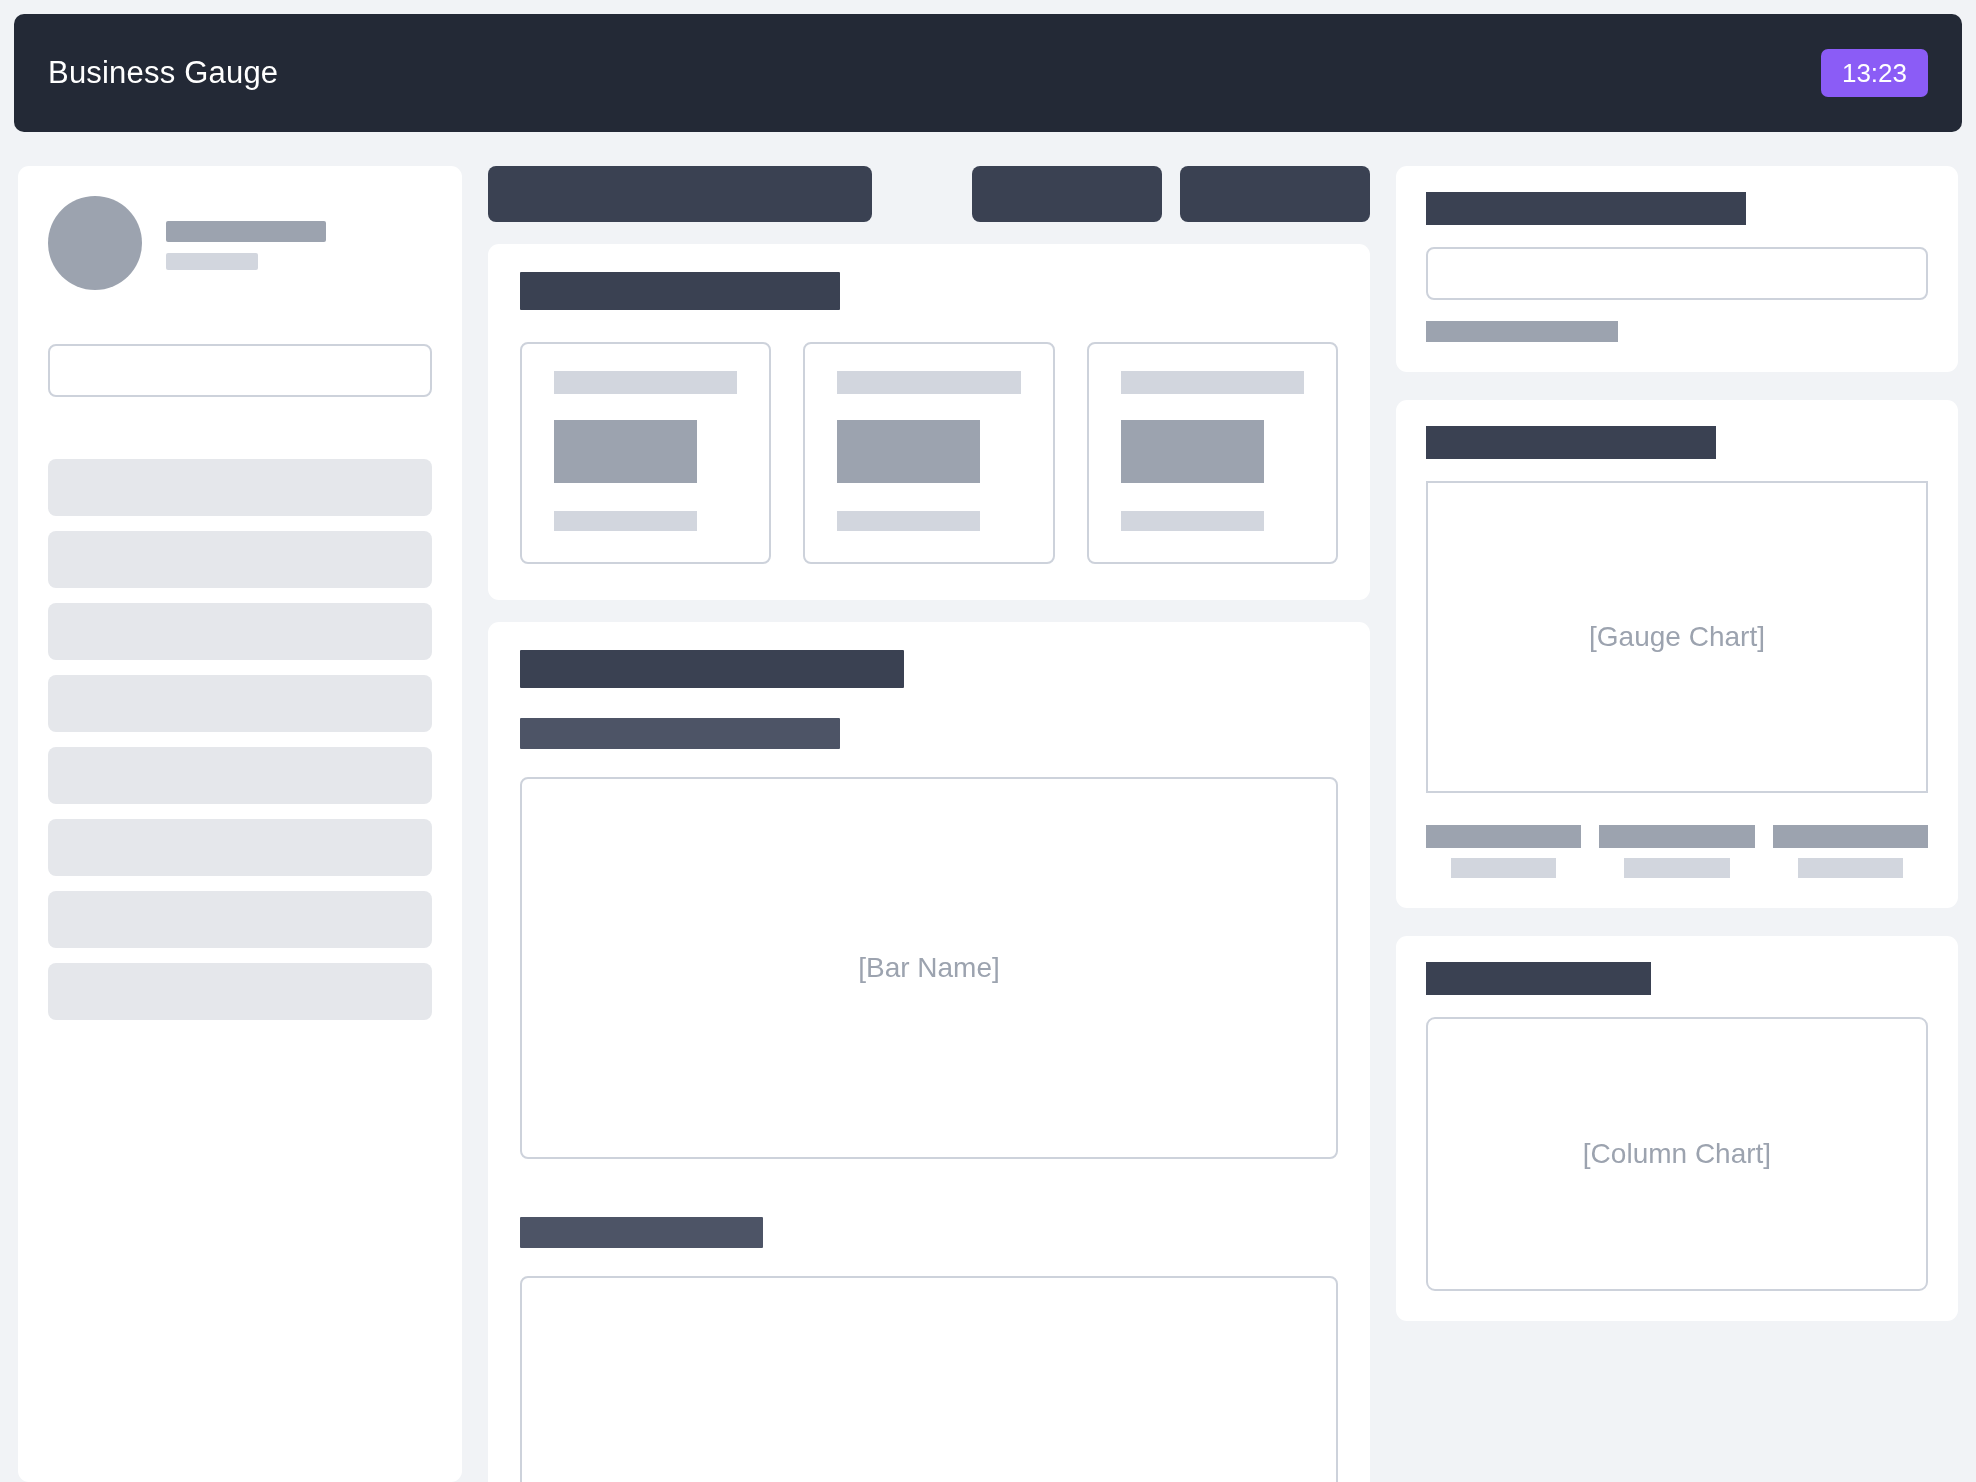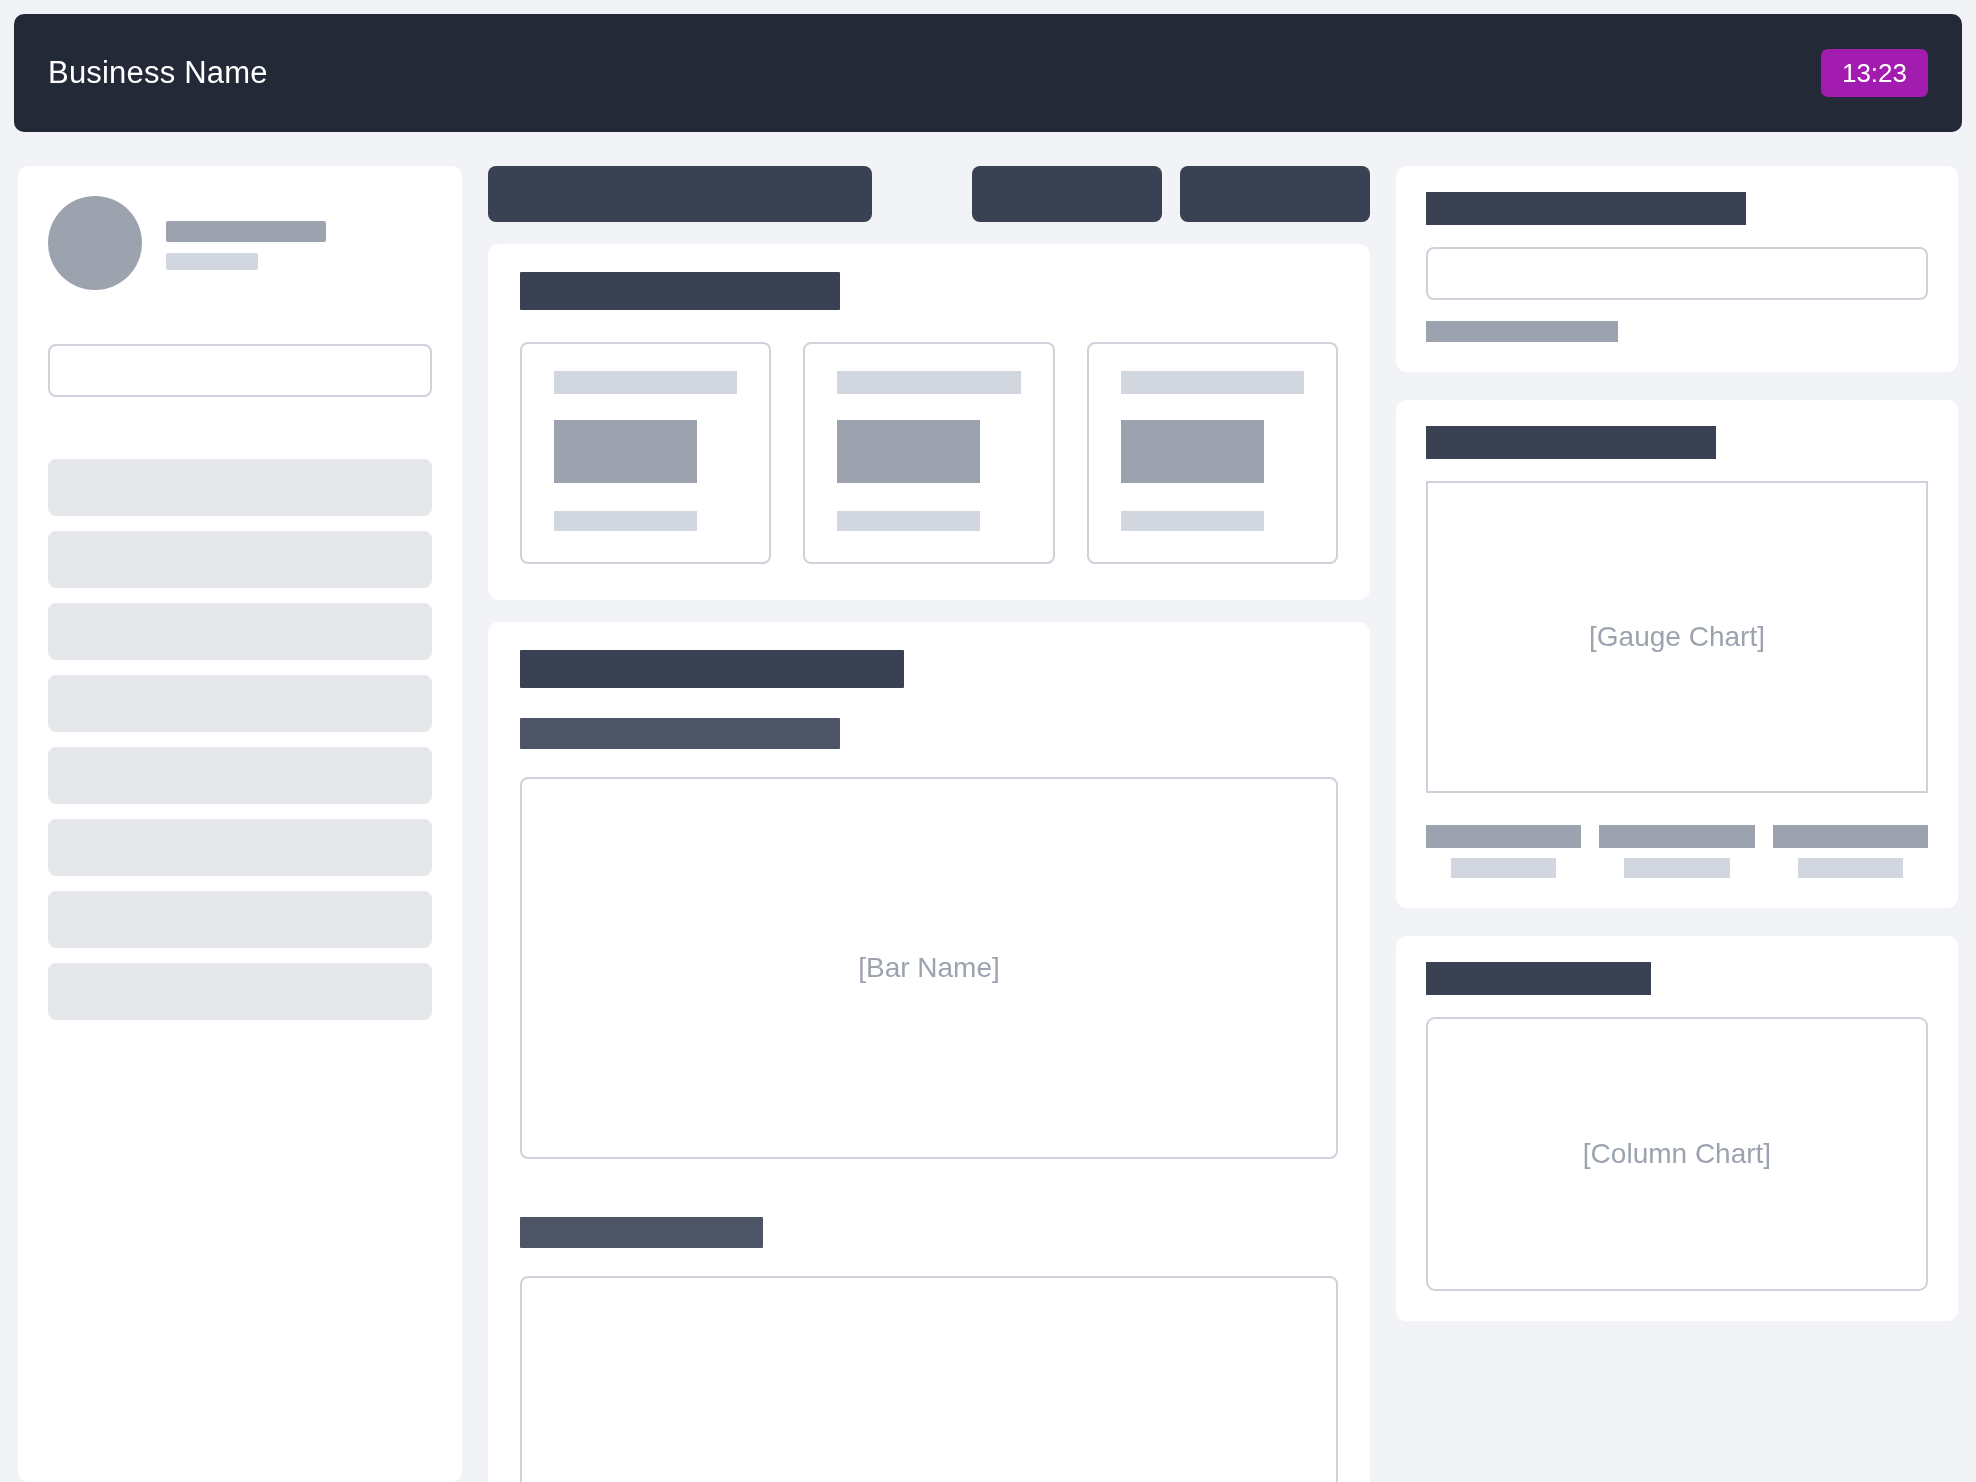--- a/index.html
+++ b/index.html
@@ -28,21 +28,21 @@
     justify-content: space-between;
     padding: 0 34px;
     box-sizing: border-box;
   }
   .brand-title {
     color: #ffffff;
     font-size: 31px;
     letter-spacing: 0.2px;
   }
   .time-badge {
-    background: #a21caf;
+    background: #8b5cf6;
     color: #ffffff;
     font-size: 26px;
     border-radius: 7px;
     padding: 11px 21px;
     line-height: 1;
   }
 
   
   .page {
     position: absolute;
@@ -299,21 +299,21 @@
   .stat-bot-ph {
     height: 20px;
     width: 68%;
     background: #d2d6de;
   }
 </style>
 </head>
 <body>
 
 <div class="app-header">
-  <div class="brand-title">Business Name</div>
+  <div class="brand-title">Business Gauge</div>
   <div class="time-badge">13:23</div>
 </div>
 
 <div class="page">
 
   <div class="card sidebar">
 
     <div class="profile-row">
       <div class="avatar"></div>
       <div class="profile-lines">

